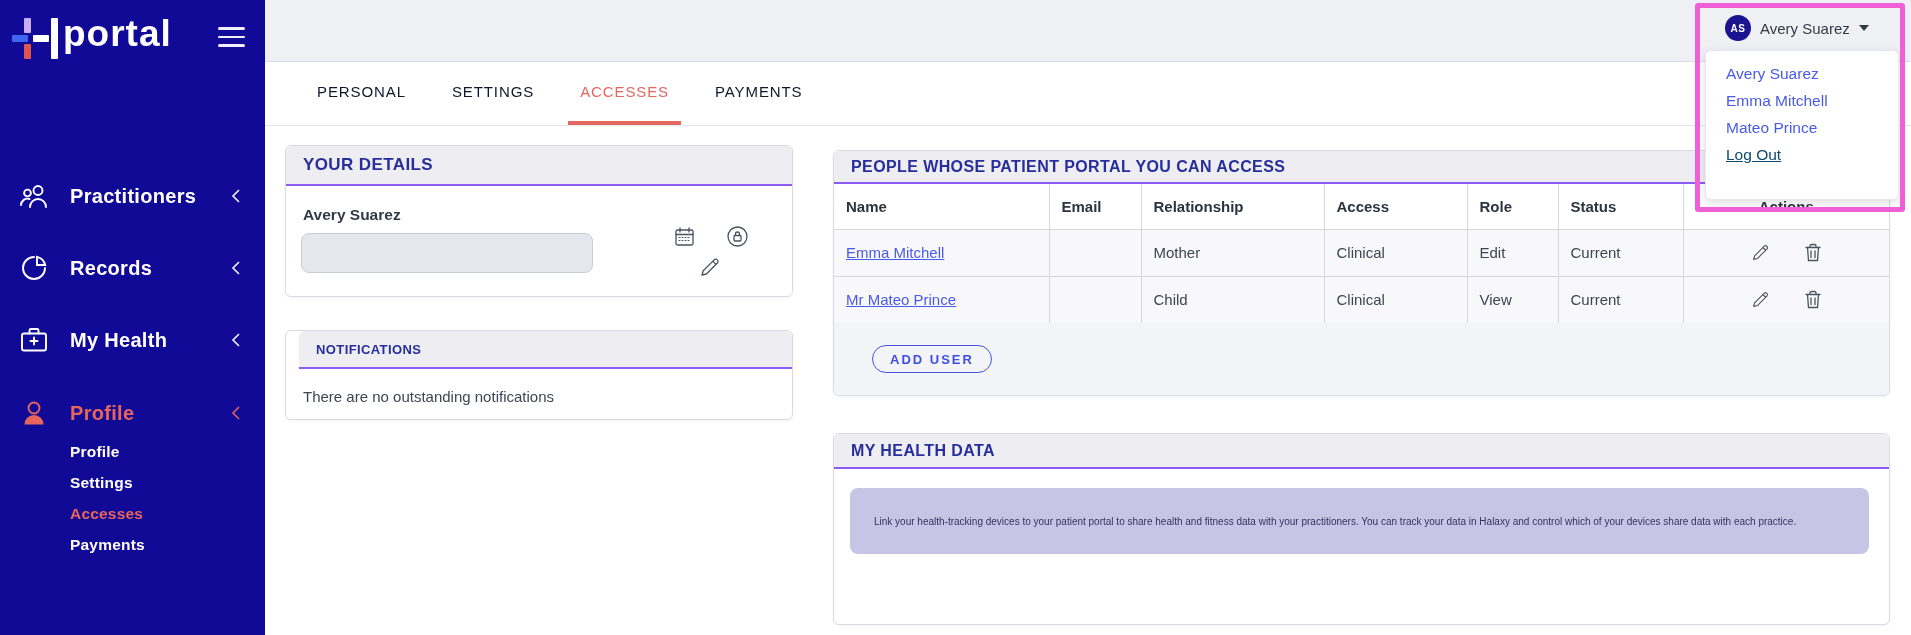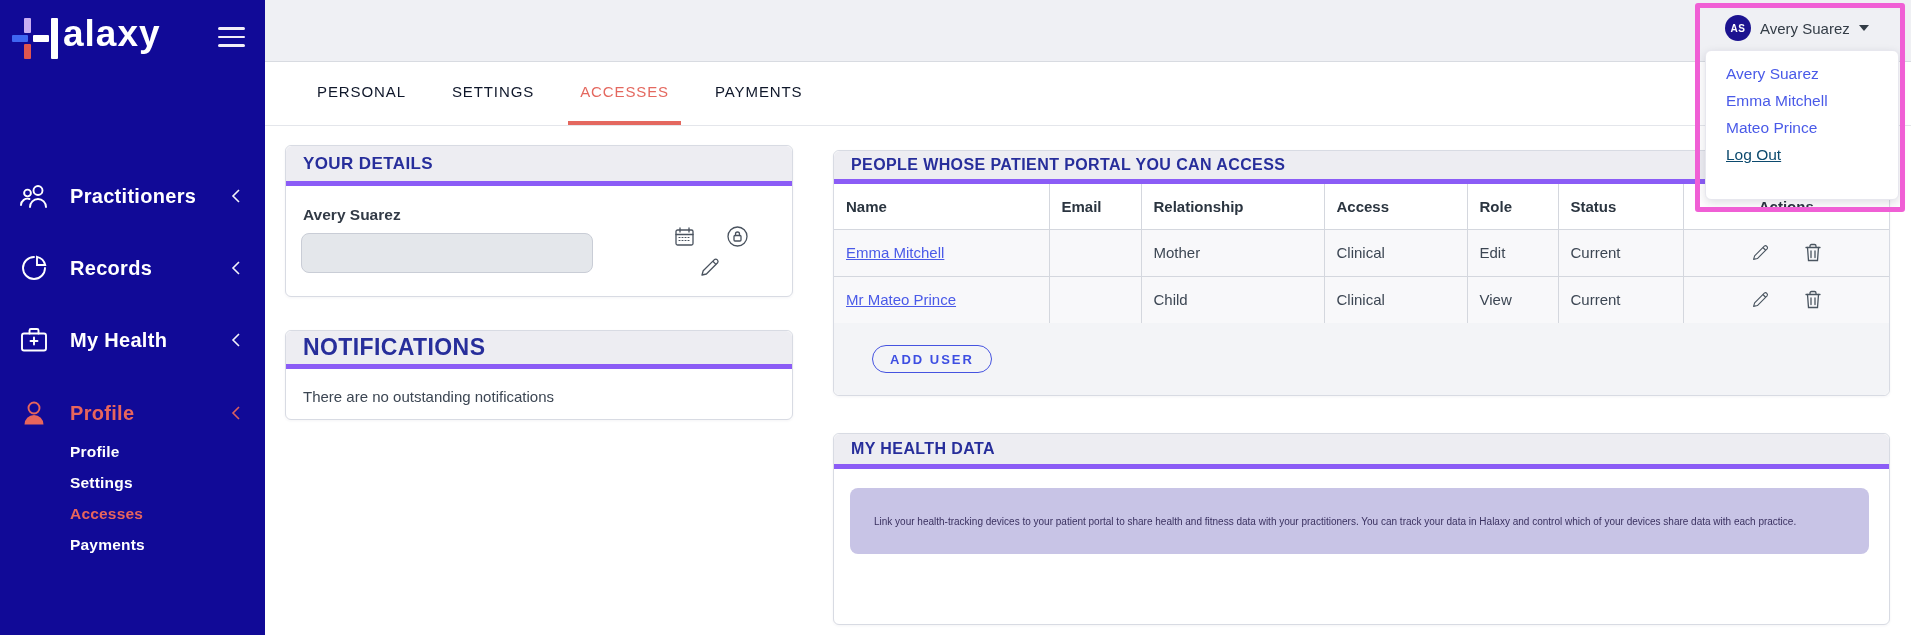--- a/index.html
+++ b/index.html
@@ -28,25 +28,25 @@
   .nav-item.active { color:#e8655c; }
   .sub-item { position:absolute; left:70px; height:24px; color:#ffffff; font-size:15.5px; font-weight:600; letter-spacing:0.2px; cursor:pointer; }
   .sub-item.active { color:#e8655c; }
   
   .topbar { position:absolute; left:265px; top:0; width:1646px; height:62px; background:#eff0f4; border-bottom:1px solid #d8dbe1; }
   .tabbar { position:absolute; left:265px; top:62px; width:1646px; height:64px; background:#ffffff; border-bottom:1px solid #e4e6eb; display:flex; align-items:stretch; padding-left:40px; }
   .tab { display:flex; align-items:center; padding:0 12px; margin-right:22px; font-size:15px; letter-spacing:0.9px; color:#0f172a; border-bottom:4px solid transparent; cursor:pointer; }
   .tab.active { color:#e4685f; border-bottom-color:#e4685f; }
   
   .card { position:absolute; background:#fff; border:1px solid #d8dbe3; border-radius:6px; box-shadow:0 1px 3px rgba(40,40,80,.05); }
-  .card-header { background:#ededf2; border-bottom:5px solid #8b5cf6; border-radius:6px 6px 0 0; color:#272e9b; font-weight:700; letter-spacing:0.4px; display:flex; align-items:center; padding-left:17px; }
+  .card-header { background:#ededf2; border-bottom:2px solid #8b5cf6; border-radius:6px 6px 0 0; color:#272e9b; font-weight:700; letter-spacing:0.4px; display:flex; align-items:center; padding-left:17px; }
   #card-details { left:285px; top:145px; width:508px; height:152px; }
   #card-details .card-header { height:40px; font-size:17px; }
   #card-notifications { left:285px; top:330px; width:508px; height:90px; }
-  #card-notifications .card-header { height:38px; font-size:23px; }
+  #card-notifications .card-header { height:38px; font-size:13px;margin-left:13px; }
   #card-table { left:833px; top:150px; width:1057px; height:246px; }
   #card-table .card-header { height:33px; font-size:16px; }
   #card-health { left:833px; top:433px; width:1057px; height:192px; }
   #card-health .card-header { height:35px; font-size:16px; }
   .person-name { position:absolute; left:17px; top:60px; font-weight:700; font-size:15.5px; color:#323a46; }
   .detail-input { position:absolute; left:15px; top:87px; width:292px; height:40px; background:#e4e7eb; border:1px solid #c9cdd6; border-radius:8px; }
   .detail-icon { position:absolute; color:#49525e; cursor:pointer; }
   #icon-calendar { left:388px; top:80px; }
   #icon-lock { left:440px; top:79px; }
   #icon-edit-details { left:413px; top:110px; }
@@ -84,21 +84,21 @@
 
 <div class="sidebar">
   <div class="logo">
     <div class="logo-mark">
       <span class="bar-top"></span>
         <span class="bar-left"></span>
         <span class="bar-bottom"></span>
         <span class="bar-right"></span>
         <span class="stem"></span>
     </div>
-    <div class="logo-text">alaxy</div>
+    <div class="logo-text">portal</div>
   </div>
   <div class="hamburger">
       <span></span>
       <span></span>
       <span></span>
     </div>
 
 
   <div class="nav-item" style="top:175px">
     <span class="nicon">

